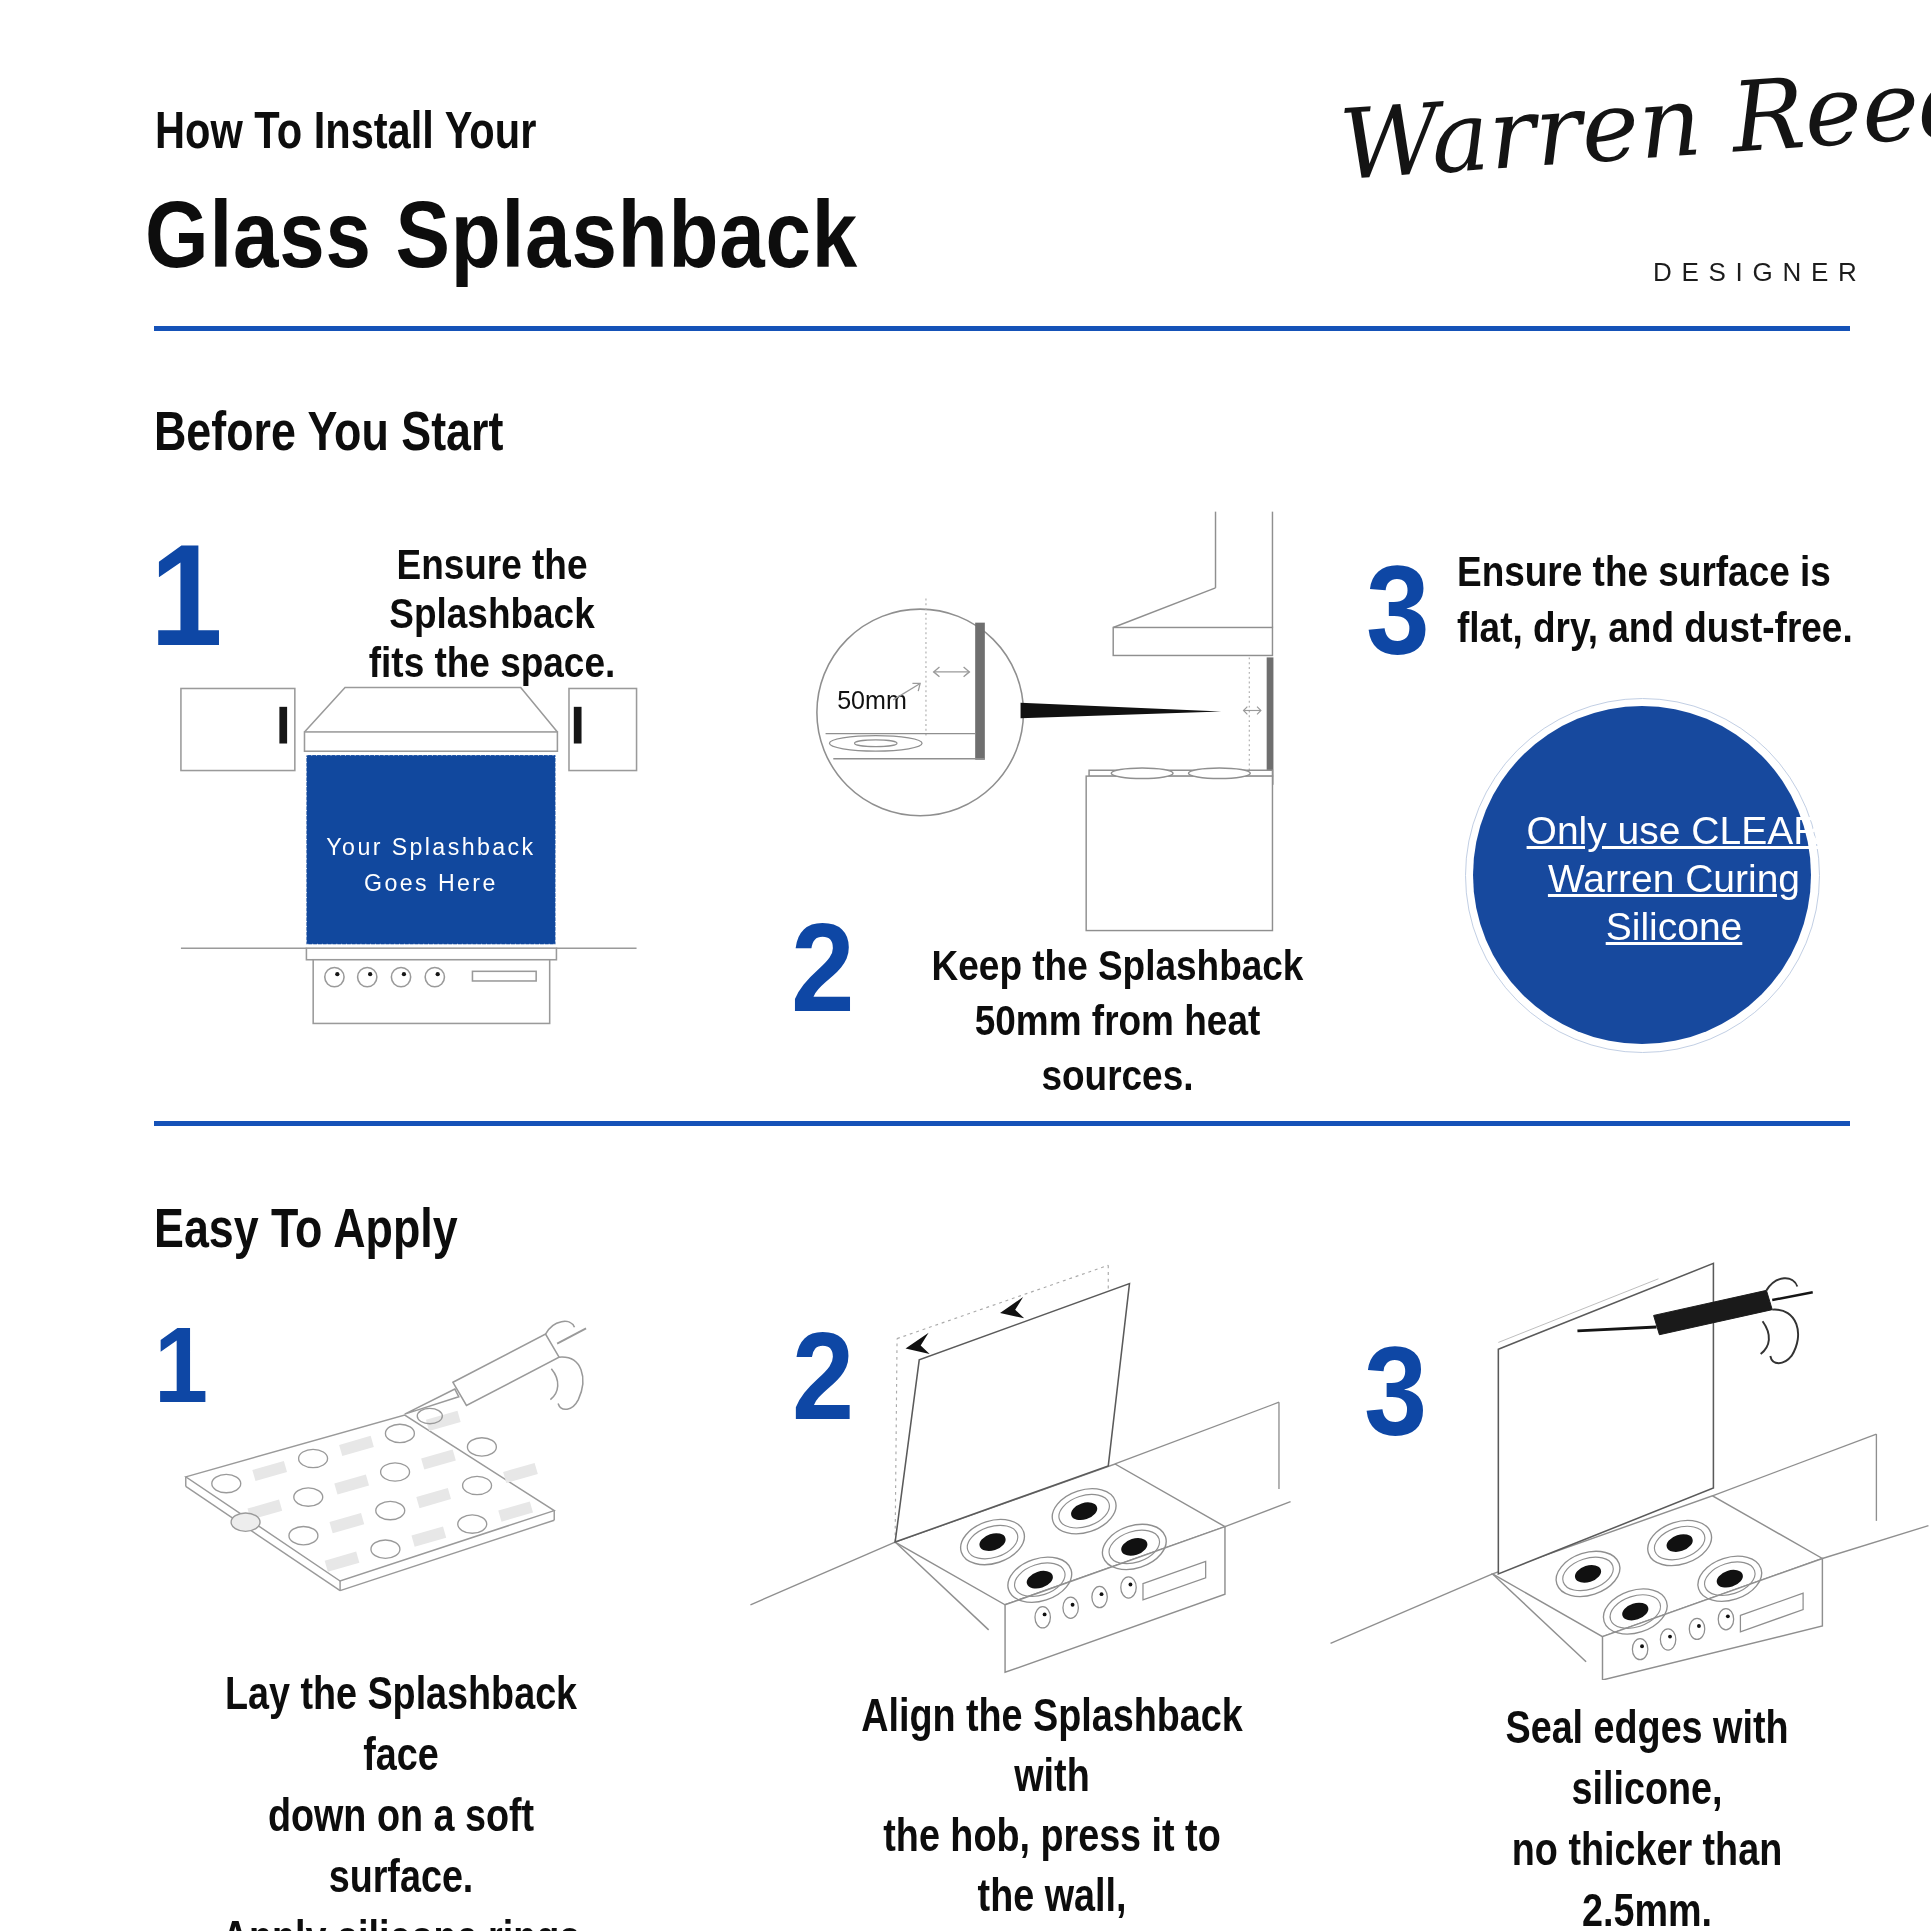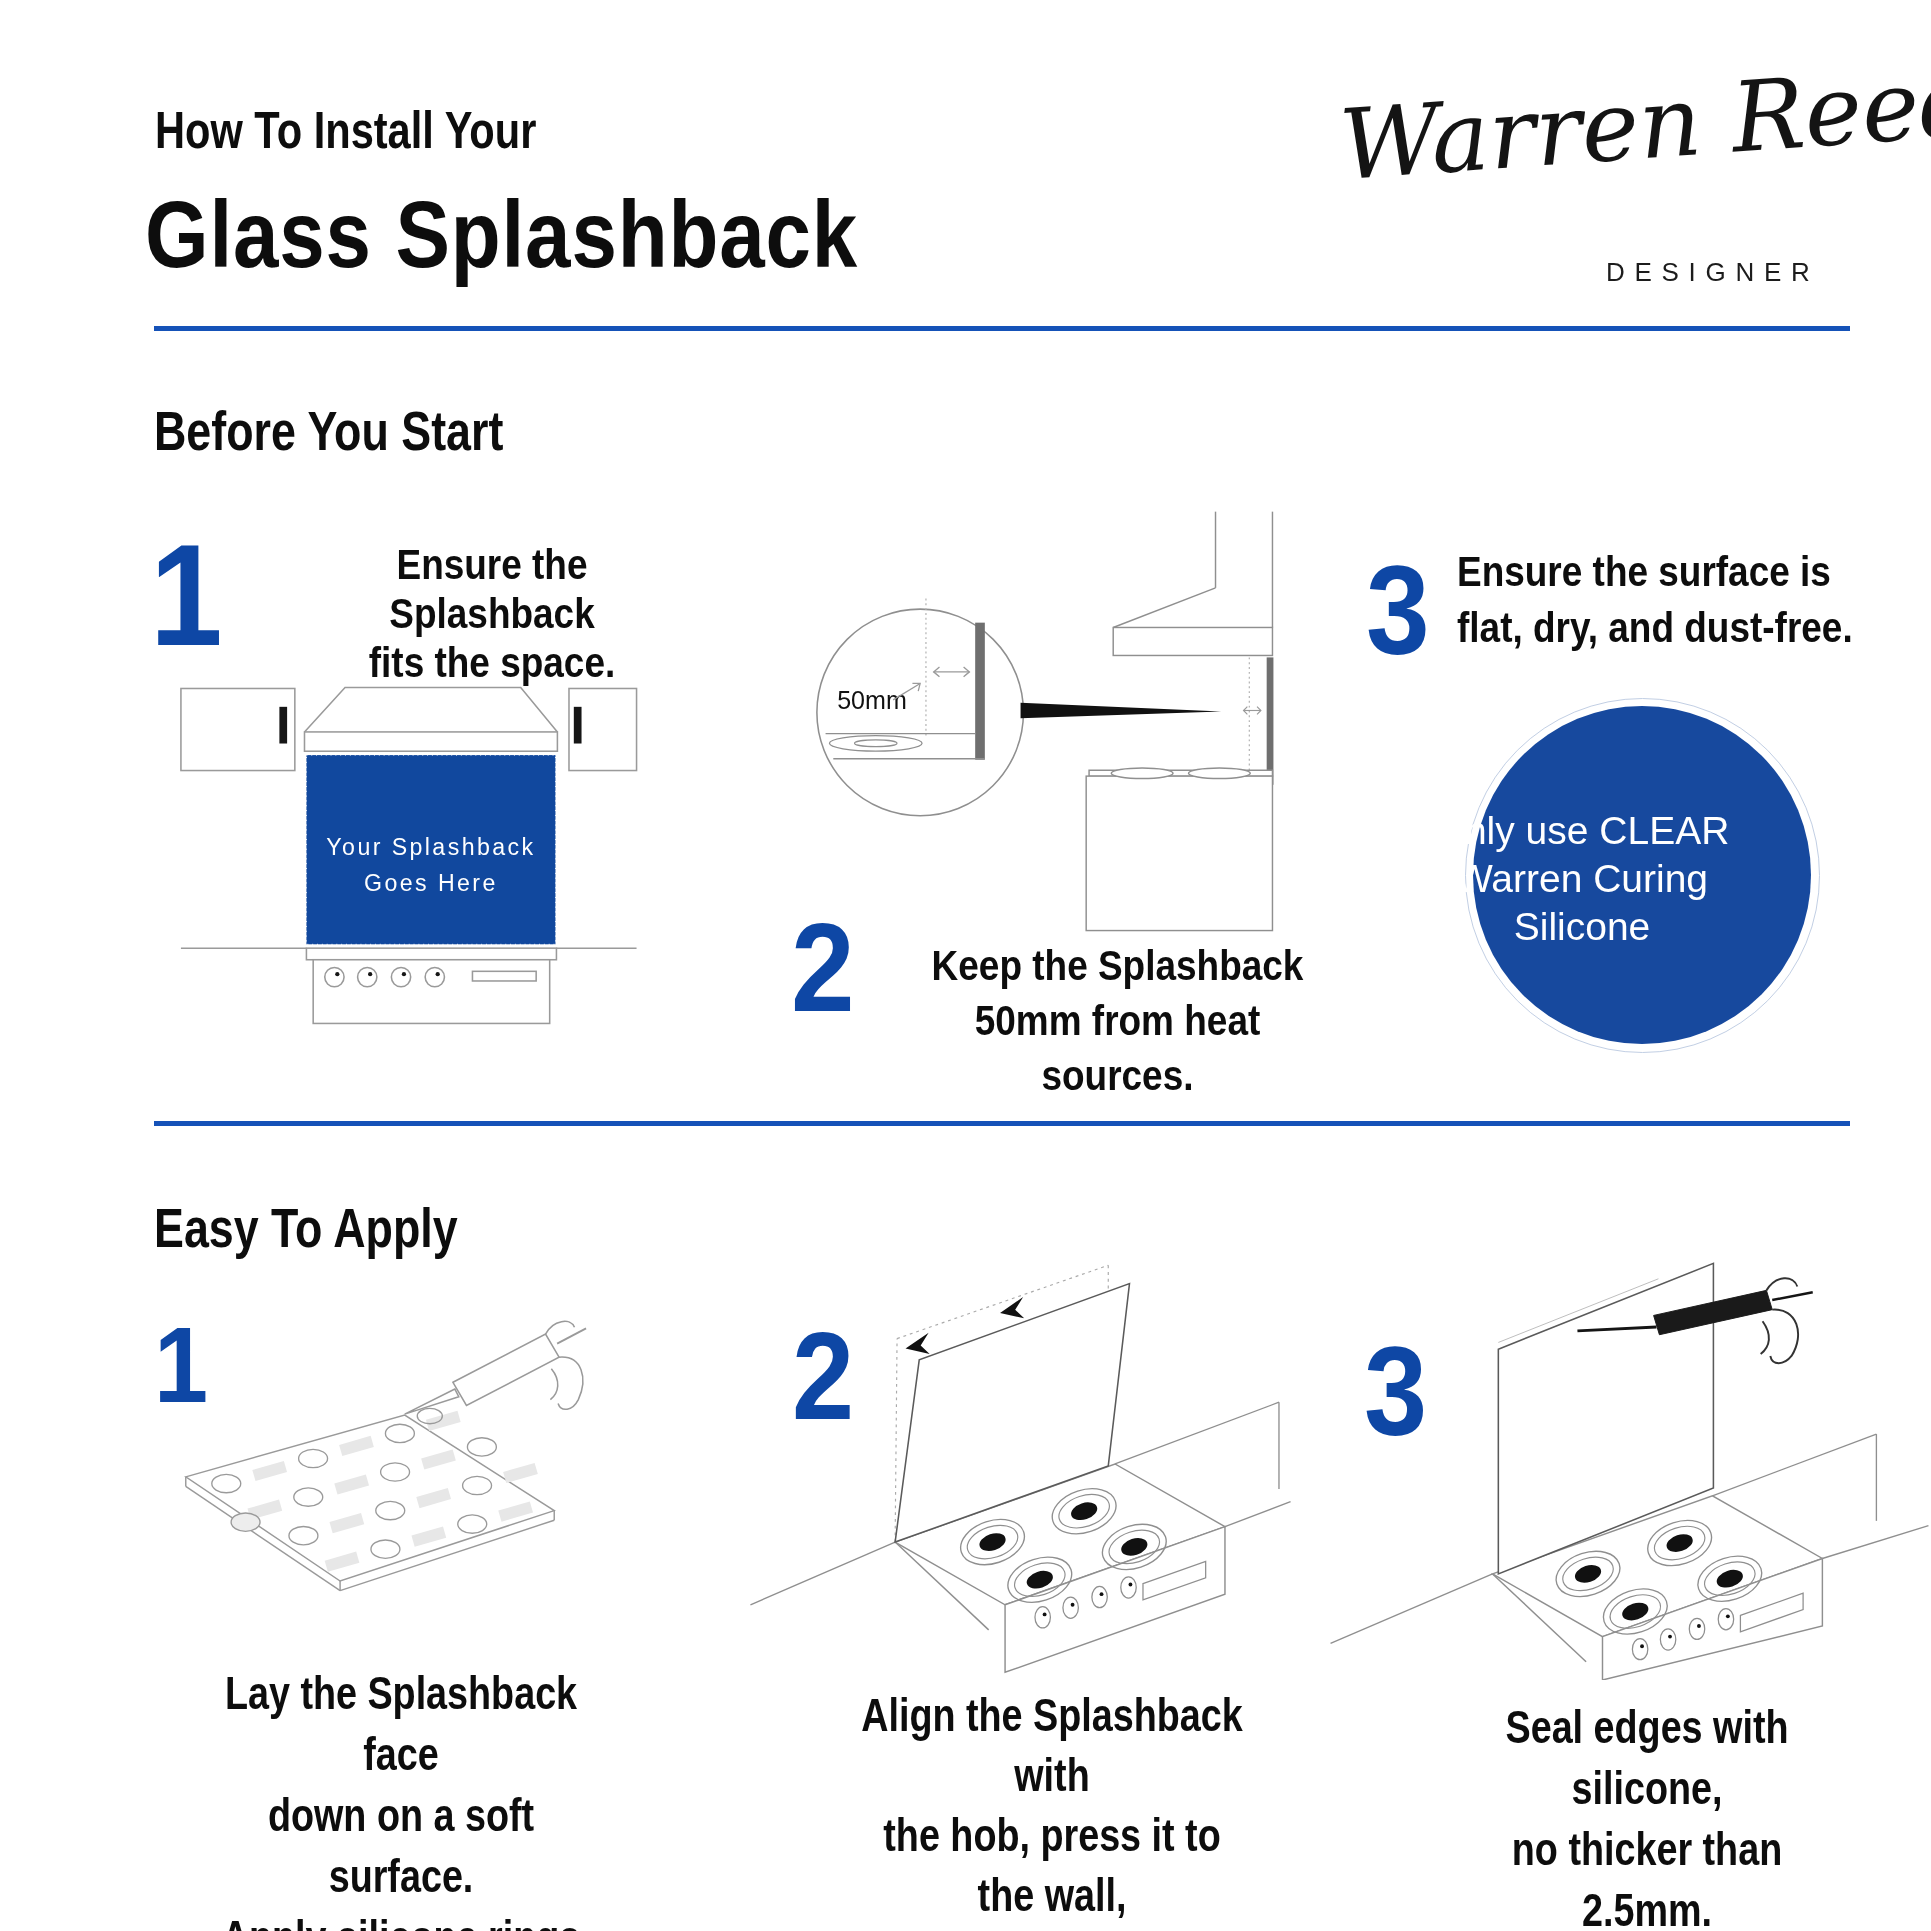--- a/index.html
+++ b/index.html
@@ -6,21 +6,21 @@
   #canvas{position:relative;width:1931px;height:1931px;background:#ffffff;overflow:hidden;
           font-family:"Liberation Sans",sans-serif;color:#0d0d0d;margin-left:36px;}
   .abs{position:absolute;}
   
   .title1{left:119px;top:100px;font-size:52px;font-weight:bold;transform:scaleX(.80);transform-origin:left top;white-space:nowrap;}
   .title2{left:109px;top:180px;font-size:95px;font-weight:bold;transform:scaleX(.86);transform-origin:left top;white-space:nowrap;letter-spacing:1px;}
   .secHead{font-size:56px;font-weight:bold;transform:scaleX(.80);transform-origin:left top;white-space:nowrap;}
   
   .sig{left:1308px;top:89px;width:541px;font-family:"DejaVu Serif",serif;font-style:italic;font-size:97px;
        transform:rotate(-4deg);transform-origin:left bottom;white-space:nowrap;color:#141414;}
-  .sigSub{left:1570px;top:257px;font-size:26px;letter-spacing:9.7px;color:#1c1c1c;}
+  .sigSub{left:1617px;top:257px;font-size:26px;letter-spacing:9.7px;color:#1c1c1c;}
   .rule{height:4.8px;background:#1552B8;}
   
   .num{color:#0E47A5;font-weight:bold;transform:scaleX(.90);transform-origin:left top;line-height:1;}
   
   .cap{font-weight:bold;text-align:center;transform:scaleX(.88);transform-origin:center top;}
   .capTop{font-size:42px;line-height:49px;}
   .capBottom{font-size:46px;line-height:61px;transform:scaleX(.82);}
   .capLeft{text-align:left;transform-origin:left top;}
   
   .badgeRing{border:1px solid #c2cfe4;border-radius:50%;}
@@ -138,21 +138,21 @@
   </div>
 
   <div class="abs num" style="left:1330px;top:547px;font-size:127px;">3</div>
   <div class="abs cap capTop capLeft" style="left:1421px;top:544px;width:483px;line-height:56px;">
     <div>Ensure the surface is</div>
     <div>flat, dry, and dust-free.</div>
   </div>
 
   <div class="abs badgeRing" style="left:1429px;top:698px;width:353px;height:353px;"></div>
   <div class="abs badgeCircle" style="left:1437px;top:706px;width:338px;height:338px;"></div>
-  <div class="abs badgeText" style="left:1377px;top:807px;width:338px;">
+  <div class="abs badgeText" style="left:1469px;top:807px;width:338px;text-decoration:underline;">
     <div>Only use CLEAR</div>
     <div>Warren Curing</div>
     <div>Silicone</div>
   </div>
 
   <div class="abs rule" style="left:118px;top:1121px;width:1696px;"></div>
 
   <div class="abs secHead" style="left:118px;top:1195px;">Easy To Apply</div>
 
   <div class="abs num" style="left:118px;top:1311px;font-size:108px;">1</div>

